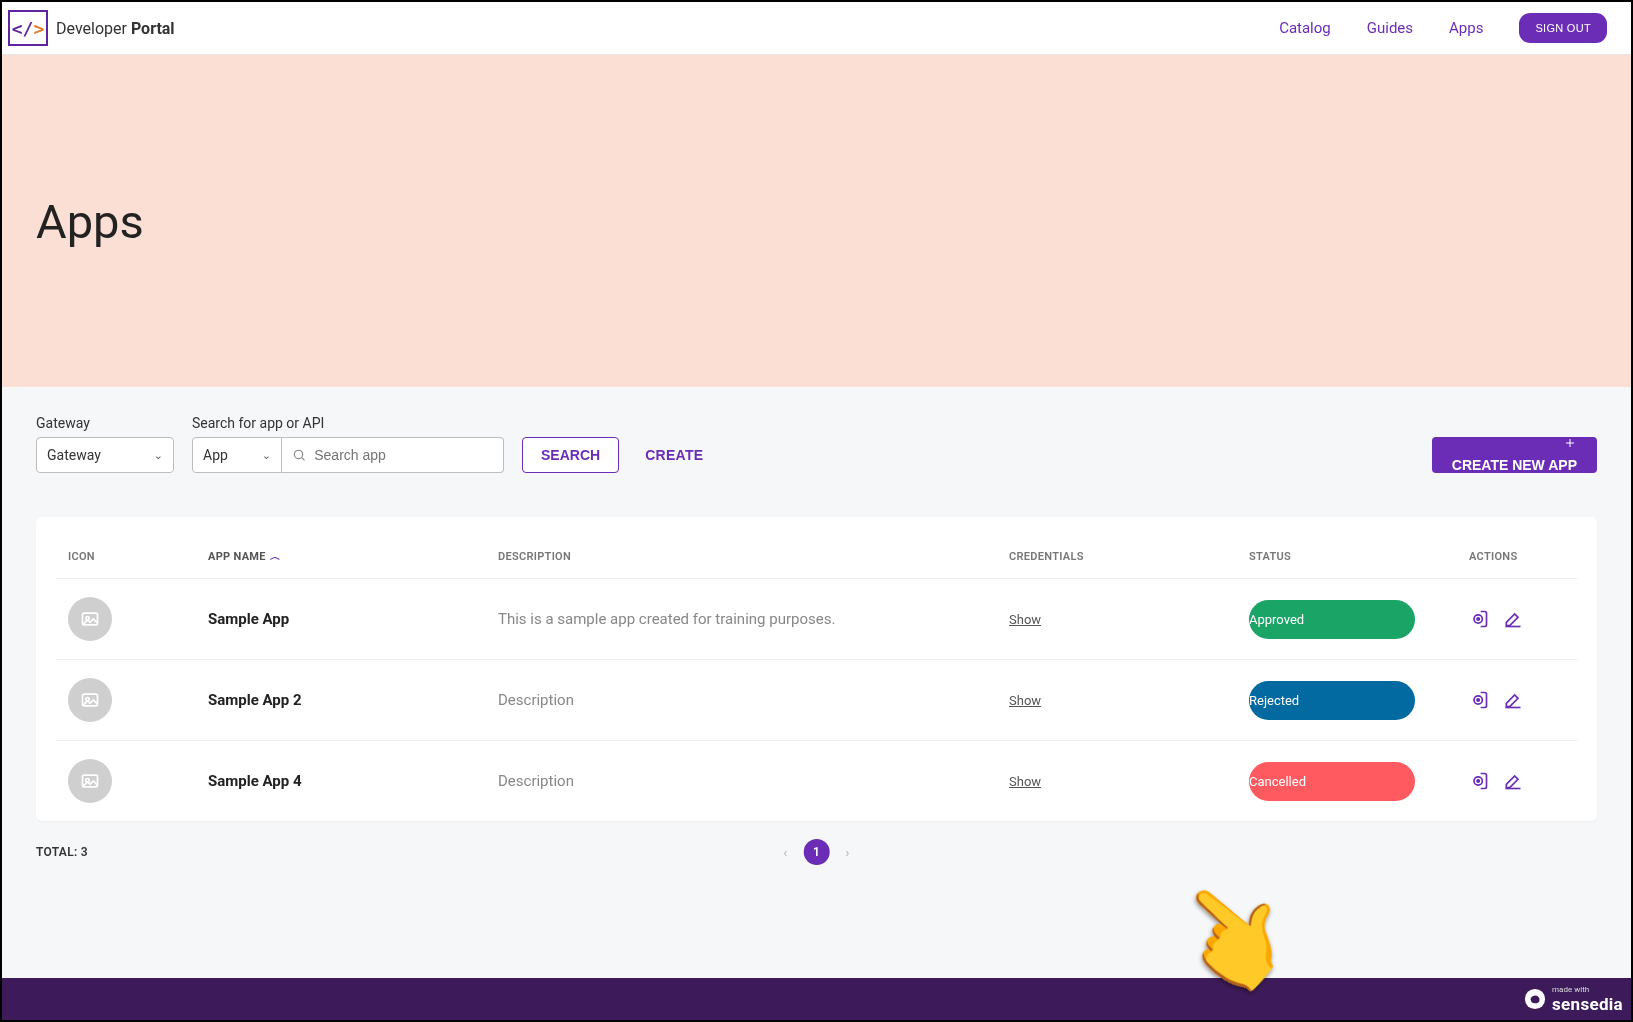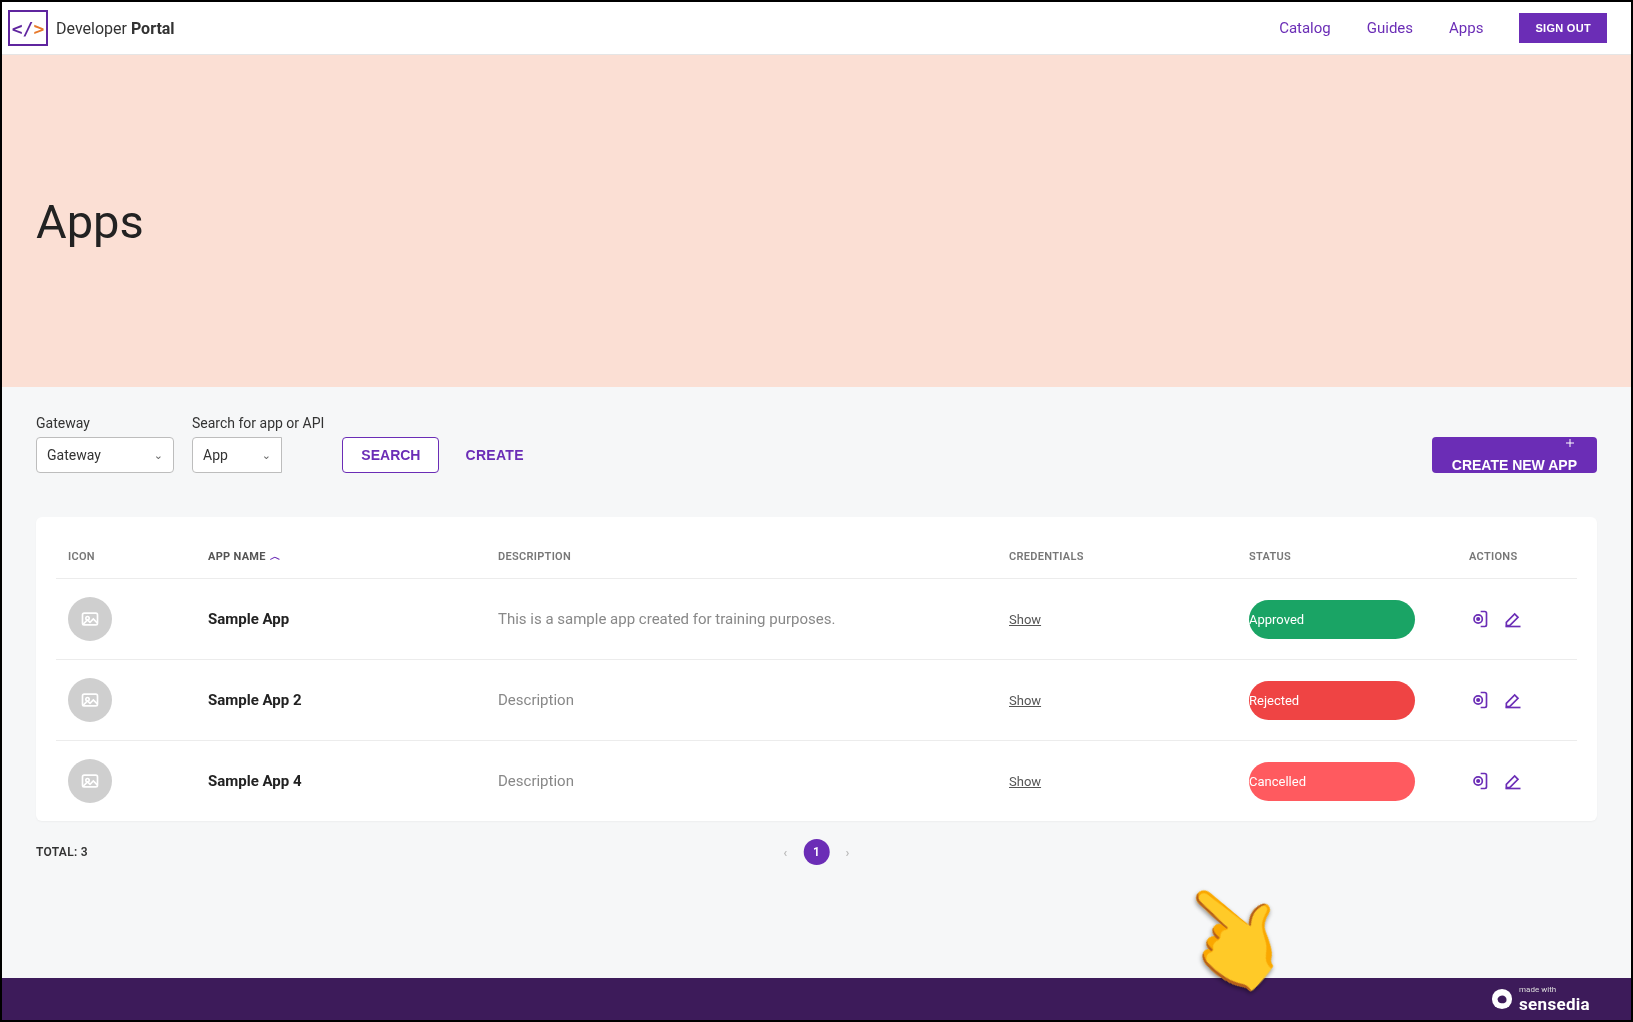--- a/index.html
+++ b/index.html
@@ -9,21 +9,21 @@
 
 .header { height: 53px; display: flex; align-items: center; justify-content: space-between; padding: 0 24px 0 6px; border-bottom: 1px solid #e5e5e5; background:#fff; }
 .header-left { display:flex; align-items:center; gap:8px; }
 .logo-box { width:40px; height:36px; border:2px solid #5f259f; display:flex; align-items:center; justify-content:center; font-family:monospace; font-weight:700; font-size:18px; }
 .logo-box span:first-child { color:#5f259f; }
 .logo-box span:last-child { color:#e7792b; }
 .brand { font-size:16px; color:#333; }
 .brand b { font-weight:700; }
 .header-right { display:flex; align-items:center; gap:36px; }
 .nav-link { color:#6b2db6; font-size:15px; text-decoration:none; }
-.signout-btn { background:#6b2db6; color:#fff; border:none; padding:9px 16px; border-radius:0; font-size:11px; font-weight:700; letter-spacing:0.3px; }
+.signout-btn { background:#6b2db6; color:#fff; border:none; padding:9px 16px; border-radius:11px; font-size:11px; font-weight:400; letter-spacing:0.3px; }
 
 
 .hero { background:#fbdfd4; height:332px; display:flex; align-items:center; padding:0 34px; }
 .hero h1 { font-size:47px; font-weight:400; color:#222; }
 
 
 .content { flex:1; background:#f6f7f8; padding:28px 34px 20px; position:relative; }
 .filter-row { display:flex; align-items:flex-end; gap:18px; }
 .filter-block { display:flex; flex-direction:column; gap:6px; }
 .filter-label { font-size:14px; color:#333; }
@@ -48,33 +48,33 @@
 .col-icon { width:140px; }
 .col-name { width:290px; font-weight:700; color:#222; }
 .col-desc { color:#888; }
 .col-cred { width:240px; }
 .col-status { width:220px; text-align:left; }
 .col-actions { width:120px; text-align:left; padding-right:20px; }
 .icon-circle { width:44px; height:44px; border-radius:50%; background:#cfcfcf; display:flex; align-items:center; justify-content:center; color:#fff; }
 .show-link { color:#555; font-size:13px; text-decoration:underline; }
 .badge { display:inline-block; min-width:166px; text-align:left; padding:12px 0; border-radius:20px; color:#fff; font-size:13px; }
 .badge.Approved { background:#1aa465; }
-.badge.Rejected { background:#ef4444; }
+.badge.Rejected { background:#0369a1; }
 .badge.Cancelled { background:#ff5a5f; }
 .action-icons { display:flex; gap:14px; justify-content:flex-start; }
 .action-icons svg { color:#6b2db6; }
 
 
 .footer-row { display:flex; align-items:center; margin-top:24px; font-size:12px; color:#333; font-weight:600; letter-spacing:0.3px; }
 .pagination { position:absolute; left:50%; transform:translateX(-50%); display:flex; align-items:center; gap:10px; }
 .page-arrow { color:#bbb; font-size:13px; padding:4px 6px; }
 .page-num { width:26px; height:26px; border-radius:50%; background:#6b2db6; color:#fff; font-size:12px; display:flex; align-items:center; justify-content:center; }
 
 
-.bottom-bar { height:42px; background:#3d1b5a; display:flex; align-items:center; justify-content:flex-end; padding:0 41px; color:#fff; }
+.bottom-bar { height:42px; background:#3d1b5a; display:flex; align-items:center; justify-content:flex-end; padding:0 8px; color:#fff; }
 .sensedia { display:flex; align-items:center; gap:6px; }
 .sensedia-small { font-size:8px; line-height:9px; color:#ddd; }
 .sensedia-main { font-size:17px; font-weight:700; letter-spacing:0.3px; }
 
 
 .hand { position:absolute; top:490px; left:1165px; font-size:100px; transform:rotate(40deg); pointer-events:none; filter:drop-shadow(1px 2px 2px rgba(0,0,0,0.4)); }
 
 .chev { font-size:11px; color:#666; }
 </style>
 </head>
@@ -112,20 +112,27 @@
         <span>Gateway</span>
         <span class="chev">⌄</span>
       </div>
     </div>
     <div class="filter-block">
       <span class="filter-label">Search for app or API</span>
       <div class="search-combo">
         <div class="select-box select-type">
           <span>App</span>
           <span class="chev">⌄</span>
+        </div>
+        <div class="search-box">
+          <svg width="16" height="16" viewBox="0 0 24 24" fill="none" stroke="#888" stroke-width="2">
+                <circle cx="11" cy="11" r="7"></circle>
+                <line x1="21" y1="21" x2="16.5" y2="16.5"></line>
+              </svg>
+          <input class="search-input" placeholder="Search app" style="">
         </div>
       </div>
     </div>
     <button class="search-btn">SEARCH</button>
     <button class="clear-btn">CREATE</button>
     <button class="create-btn">
       <svg width="14" height="14" viewBox="0 0 24 24" fill="none" stroke="#fff" stroke-width="2">
             <line x1="12" y1="4" x2="12" y2="20"></line>
             <line x1="4" y1="12" x2="20" y2="12"></line>
           </svg>

